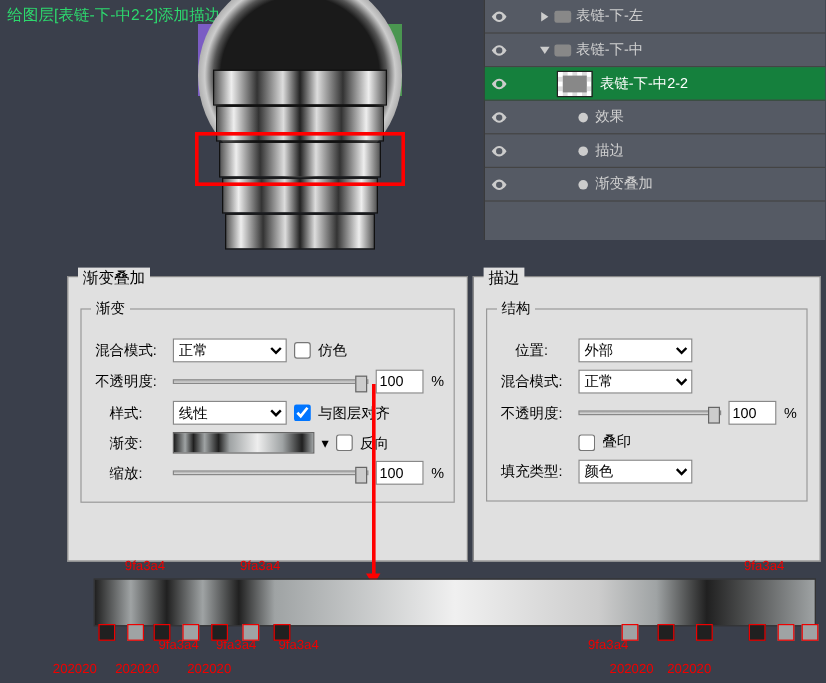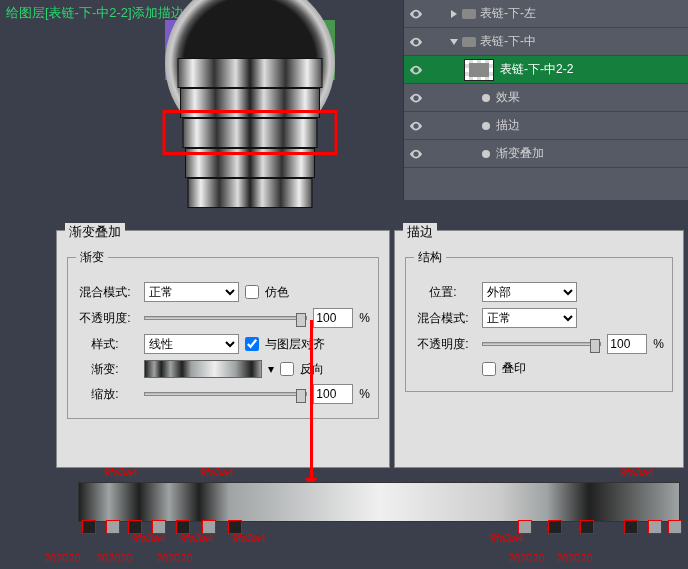--- a/index.html
+++ b/index.html
@@ -189,20 +189,24 @@
         <span class="flab">不透明度:</span>
         <div class="slider full"></div>
         <input type="text" value="100" style="">
         <span>%</span>
       </div>
     <div class="frow">
         <span class="flab"></span>
         <input type="checkbox" style="">
         <span>叠印</span>
       </div>
+    <div class="frow">
+        <span class="flab">填充类型:</span>
+        <select><option>颜色</option></select>
+      </div>
   </fieldset>
 </div>
 
 <div class="red-arrow"></div>
 
 <div class="grad-bar"></div>
 
 <div class="glab" style="top:466px;left:104px">9fa3a4</div>
 <div class="glab" style="top:466px;left:200px">9fa3a4</div>
 <div class="glab" style="top:532px;left:132px">9fa3a4</div>

